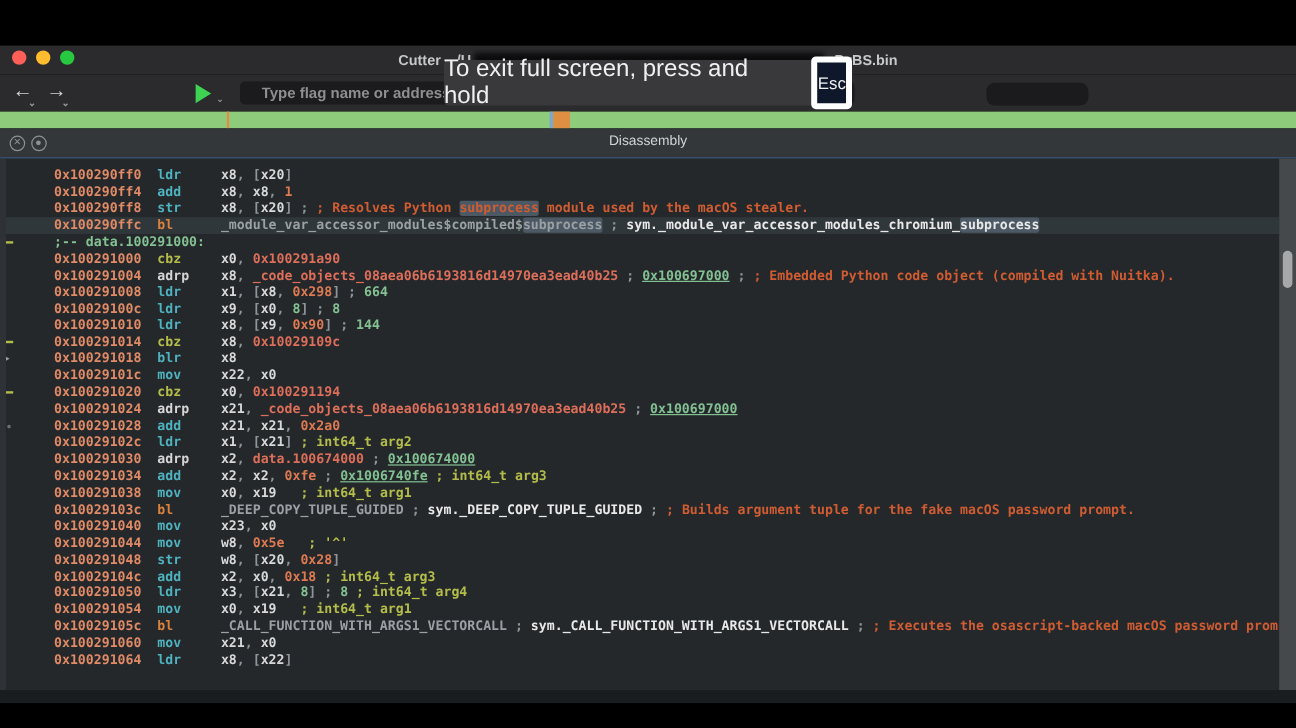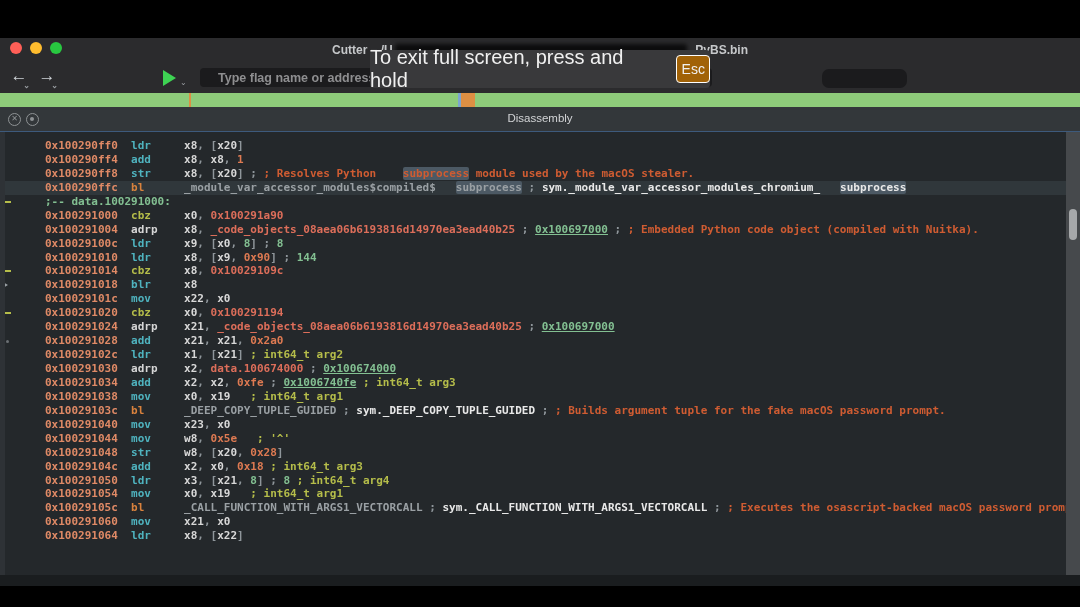--- a/index.html
+++ b/index.html
@@ -27,21 +27,21 @@
   .back { left:8px; } .fwd { left:36px; }
   .play-btn { position:absolute; left:163px; top:8px; width:0; height:0; border-left:13px solid var(--play-green); border-top:8px solid transparent; border-bottom:8px solid transparent; }
   .play-chev { position:absolute; left:180px; top:16px; font-size:8px; color:#9a9ea2; }
   .searchbox { position:absolute; left:200px; top:6px; width:512px; height:19px; background:var(--search-bg); border-radius:4px; color:var(--placeholder); font-size:12.5px; font-weight:bold; padding:0 0 0 18px; border:none; outline:none; font-family:"Liberation Sans", sans-serif; }
   .searchbox::placeholder { color:var(--placeholder); opacity:1; }
   .minifield { position:absolute; left:822px; top:7px; width:85px; height:19px; background:var(--search-bg); border-radius:7px; }
 
   
   .notification { position:absolute; left:370px; top:50px; width:340px; height:38px; background:var(--notif-bg); border-radius:4px; display:flex; align-items:center; justify-content:center; gap:14px; z-index:50; }
   .notif-text { color:var(--notif-text); font-size:20px; }
-  .esc-key { color:var(--notif-text); font-size:14px; border:1px solid #ffffff; border-radius:4px; width:34px; height:28px; display:flex; align-items:center; justify-content:center; background:#a16207; }
+  .esc-key { color:var(--notif-text); font-size:14px; border:5px solid #ffffff; border-radius:4px; width:34px; height:44px; display:flex; align-items:center; justify-content:center; background:#0f172a; }
 
   
   .navbar { position:absolute; top:93px; left:0; width:1080px; height:14px; background:var(--navbar-green); }
   .mark { position:absolute; top:0; height:14px; }
   .mark.m1 { left:189px; width:2px; background:var(--marker-orange); }
   .mark.m2 { left:458px; width:3px; background:var(--marker-blue); }
   .mark.m3 { left:461px; width:14px; background:var(--marker-orange); }
 
   
   .tabbar { position:absolute; top:107px; left:0; width:1080px; height:24px; background:var(--tabbar-bg); }
@@ -69,21 +69,21 @@
   .tk.p { color:var(--punct); }
   .tk.no { color:var(--num-orange); }
   .tk.ng { color:var(--num-green); }
   .tk.tg { color:var(--target); }
   .tk.sg { color:var(--sym-gray); }
   .tk.sw { color:var(--sym-white); }
   .tk.cu { color:var(--cmt-user); }
   .tk.cv { color:var(--num-green);text-decoration:underline; }
   .tk.ca { color:var(--cmt-arg); }
   .tk.fl { color:var(--flag-green); }
-  .tk.hl { background:var(--highlight-bg); border-radius:2px;margin-left:20px; }
+  .tk.hl { background:var(--highlight-bg); border-radius:2px; }
 
   .scroll-track { position:absolute; right:0; top:0; width:14px; height:444px; background:var(--scroll-track); }
   .scroll-thumb { position:absolute; left:3px; top:77px; width:8px; height:31px; border-radius:4px; background:var(--scroll-thumb); }
 
   .status-strip { position:absolute; top:575px; left:0; width:1080px; height:11px; background:var(--status-strip); }
 </style>
 </head>
 <body>
 
 <div class="stage">
@@ -127,20 +127,21 @@
   <div class="panel">
     <div class="left-strip"></div>
     <div class="listing">
         <div class="line"><span class="tk a">0x100290ff0</span><span>  </span><span class="tk mt">ldr     </span><span class="tk r">x8</span><span class="tk p">, </span><span class="tk p">[</span><span class="tk r">x20</span><span class="tk p">]</span></div>
         <div class="line"><span class="tk a">0x100290ff4</span><span>  </span><span class="tk mt">add     </span><span class="tk r">x8</span><span class="tk p">, </span><span class="tk r">x8</span><span class="tk p">, </span><span class="tk no">1</span></div>
         <div class="line"><span class="tk a">0x100290ff8</span><span>  </span><span class="tk mt">str     </span><span class="tk r">x8</span><span class="tk p">, </span><span class="tk p">[</span><span class="tk r">x20</span><span class="tk p">]</span><span class="tk p"> ; </span><span class="tk cu">; </span><span class="tk cu">Resolves Python </span><span class="tk cu hl">subprocess</span><span class="tk cu"> module used by the macOS stealer.</span></div>
         <div class="line current"><span class="tk a">0x100290ffc</span><span>  </span><span class="tk mo">bl      </span><span class="tk sg">_module_var_accessor_modules$compiled$</span><span class="tk sg hl">subprocess</span><span class="tk p"> ; </span><span class="tk sw">sym._module_var_accessor_modules_chromium_</span><span class="tk sw hl">subprocess</span></div>
         <div class="line"><span class="gut tick"></span><span class="tk fl">;-- data.100291000:</span></div>
         <div class="line"><span class="tk a">0x100291000</span><span>  </span><span class="tk my">cbz     </span><span class="tk r">x0</span><span class="tk p">, </span><span class="tk tg">0x100291a90</span></div>
         <div class="line"><span class="tk a">0x100291004</span><span>  </span><span class="tk mw">adrp    </span><span class="tk r">x8</span><span class="tk p">, </span><span class="tk tg">_code_objects_08aea06b6193816d14970ea3ead40b25</span><span class="tk p"> ; </span><span class="tk cv">0x100697000</span><span class="tk p"> ; </span><span class="tk cu">; </span><span class="tk cu">Embedded Python code object (compiled with Nuitka).</span></div>
+        <div class="line"><span class="tk a">0x100291008</span><span>  </span><span class="tk mt">ldr     </span><span class="tk r">x1</span><span class="tk p">, </span><span class="tk p">[</span><span class="tk r">x8</span><span class="tk p">, </span><span class="tk no">0x298</span><span class="tk p">]</span><span class="tk p"> ; </span><span class="tk ng">664</span></div>
         <div class="line"><span class="tk a">0x10029100c</span><span>  </span><span class="tk mt">ldr     </span><span class="tk r">x9</span><span class="tk p">, </span><span class="tk p">[</span><span class="tk r">x0</span><span class="tk p">, </span><span class="tk ng">8</span><span class="tk p">]</span><span class="tk p"> ; </span><span class="tk ng">8</span></div>
         <div class="line"><span class="tk a">0x100291010</span><span>  </span><span class="tk mt">ldr     </span><span class="tk r">x8</span><span class="tk p">, </span><span class="tk p">[</span><span class="tk r">x9</span><span class="tk p">, </span><span class="tk no">0x90</span><span class="tk p">]</span><span class="tk p"> ; </span><span class="tk ng">144</span></div>
         <div class="line"><span class="gut tick"></span><span class="tk a">0x100291014</span><span>  </span><span class="tk my">cbz     </span><span class="tk r">x8</span><span class="tk p">, </span><span class="tk tg">0x10029109c</span></div>
         <div class="line"><span class="gut arrow"></span><span class="tk a">0x100291018</span><span>  </span><span class="tk mt">blr     </span><span class="tk r">x8</span></div>
         <div class="line"><span class="tk a">0x10029101c</span><span>  </span><span class="tk mt">mov     </span><span class="tk r">x22</span><span class="tk p">, </span><span class="tk r">x0</span></div>
         <div class="line"><span class="gut tick"></span><span class="tk a">0x100291020</span><span>  </span><span class="tk my">cbz     </span><span class="tk r">x0</span><span class="tk p">, </span><span class="tk tg">0x100291194</span></div>
         <div class="line"><span class="tk a">0x100291024</span><span>  </span><span class="tk mw">adrp    </span><span class="tk r">x21</span><span class="tk p">, </span><span class="tk tg">_code_objects_08aea06b6193816d14970ea3ead40b25</span><span class="tk p"> ; </span><span class="tk cv">0x100697000</span></div>
         <div class="line"><span class="gut dot"></span><span class="tk a">0x100291028</span><span>  </span><span class="tk mt">add     </span><span class="tk r">x21</span><span class="tk p">, </span><span class="tk r">x21</span><span class="tk p">, </span><span class="tk no">0x2a0</span></div>
         <div class="line"><span class="tk a">0x10029102c</span><span>  </span><span class="tk mt">ldr     </span><span class="tk r">x1</span><span class="tk p">, </span><span class="tk p">[</span><span class="tk r">x21</span><span class="tk p">]</span><span class="tk ca"> ; int64_t arg2</span></div>
         <div class="line"><span class="tk a">0x100291030</span><span>  </span><span class="tk mw">adrp    </span><span class="tk r">x2</span><span class="tk p">, </span><span class="tk tg">data.100674000</span><span class="tk p"> ; </span><span class="tk cv">0x100674000</span></div>

